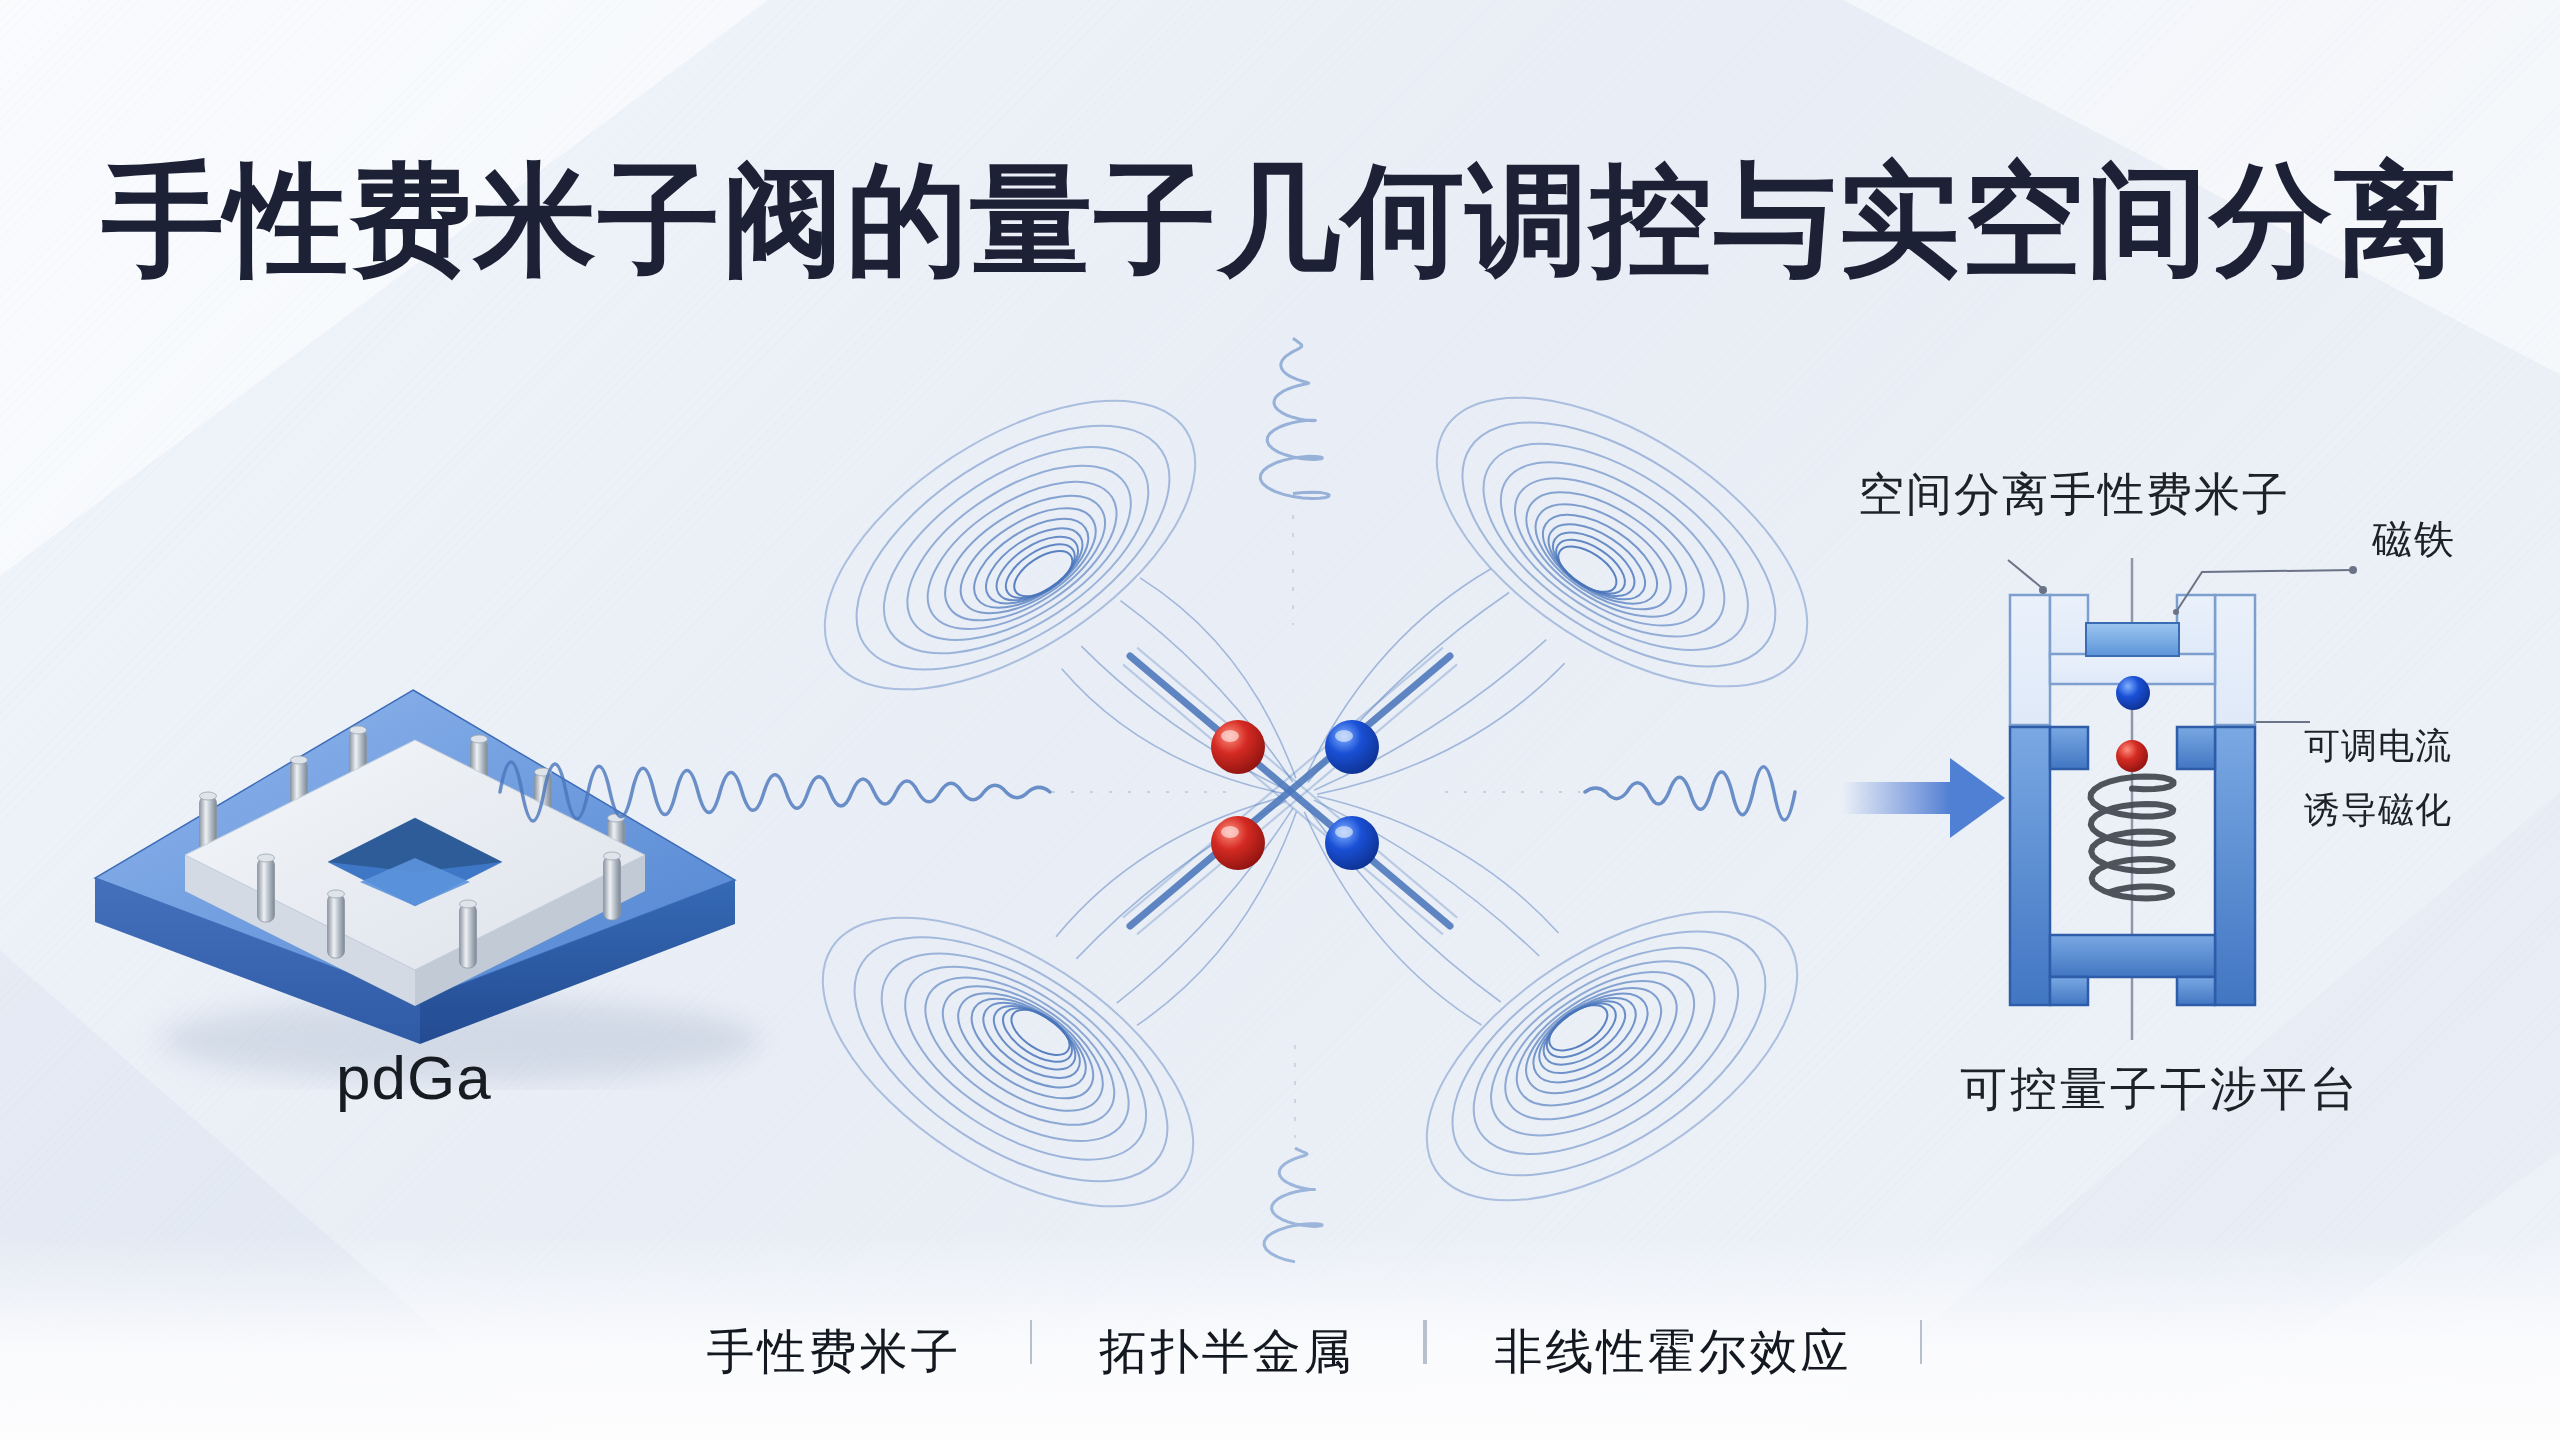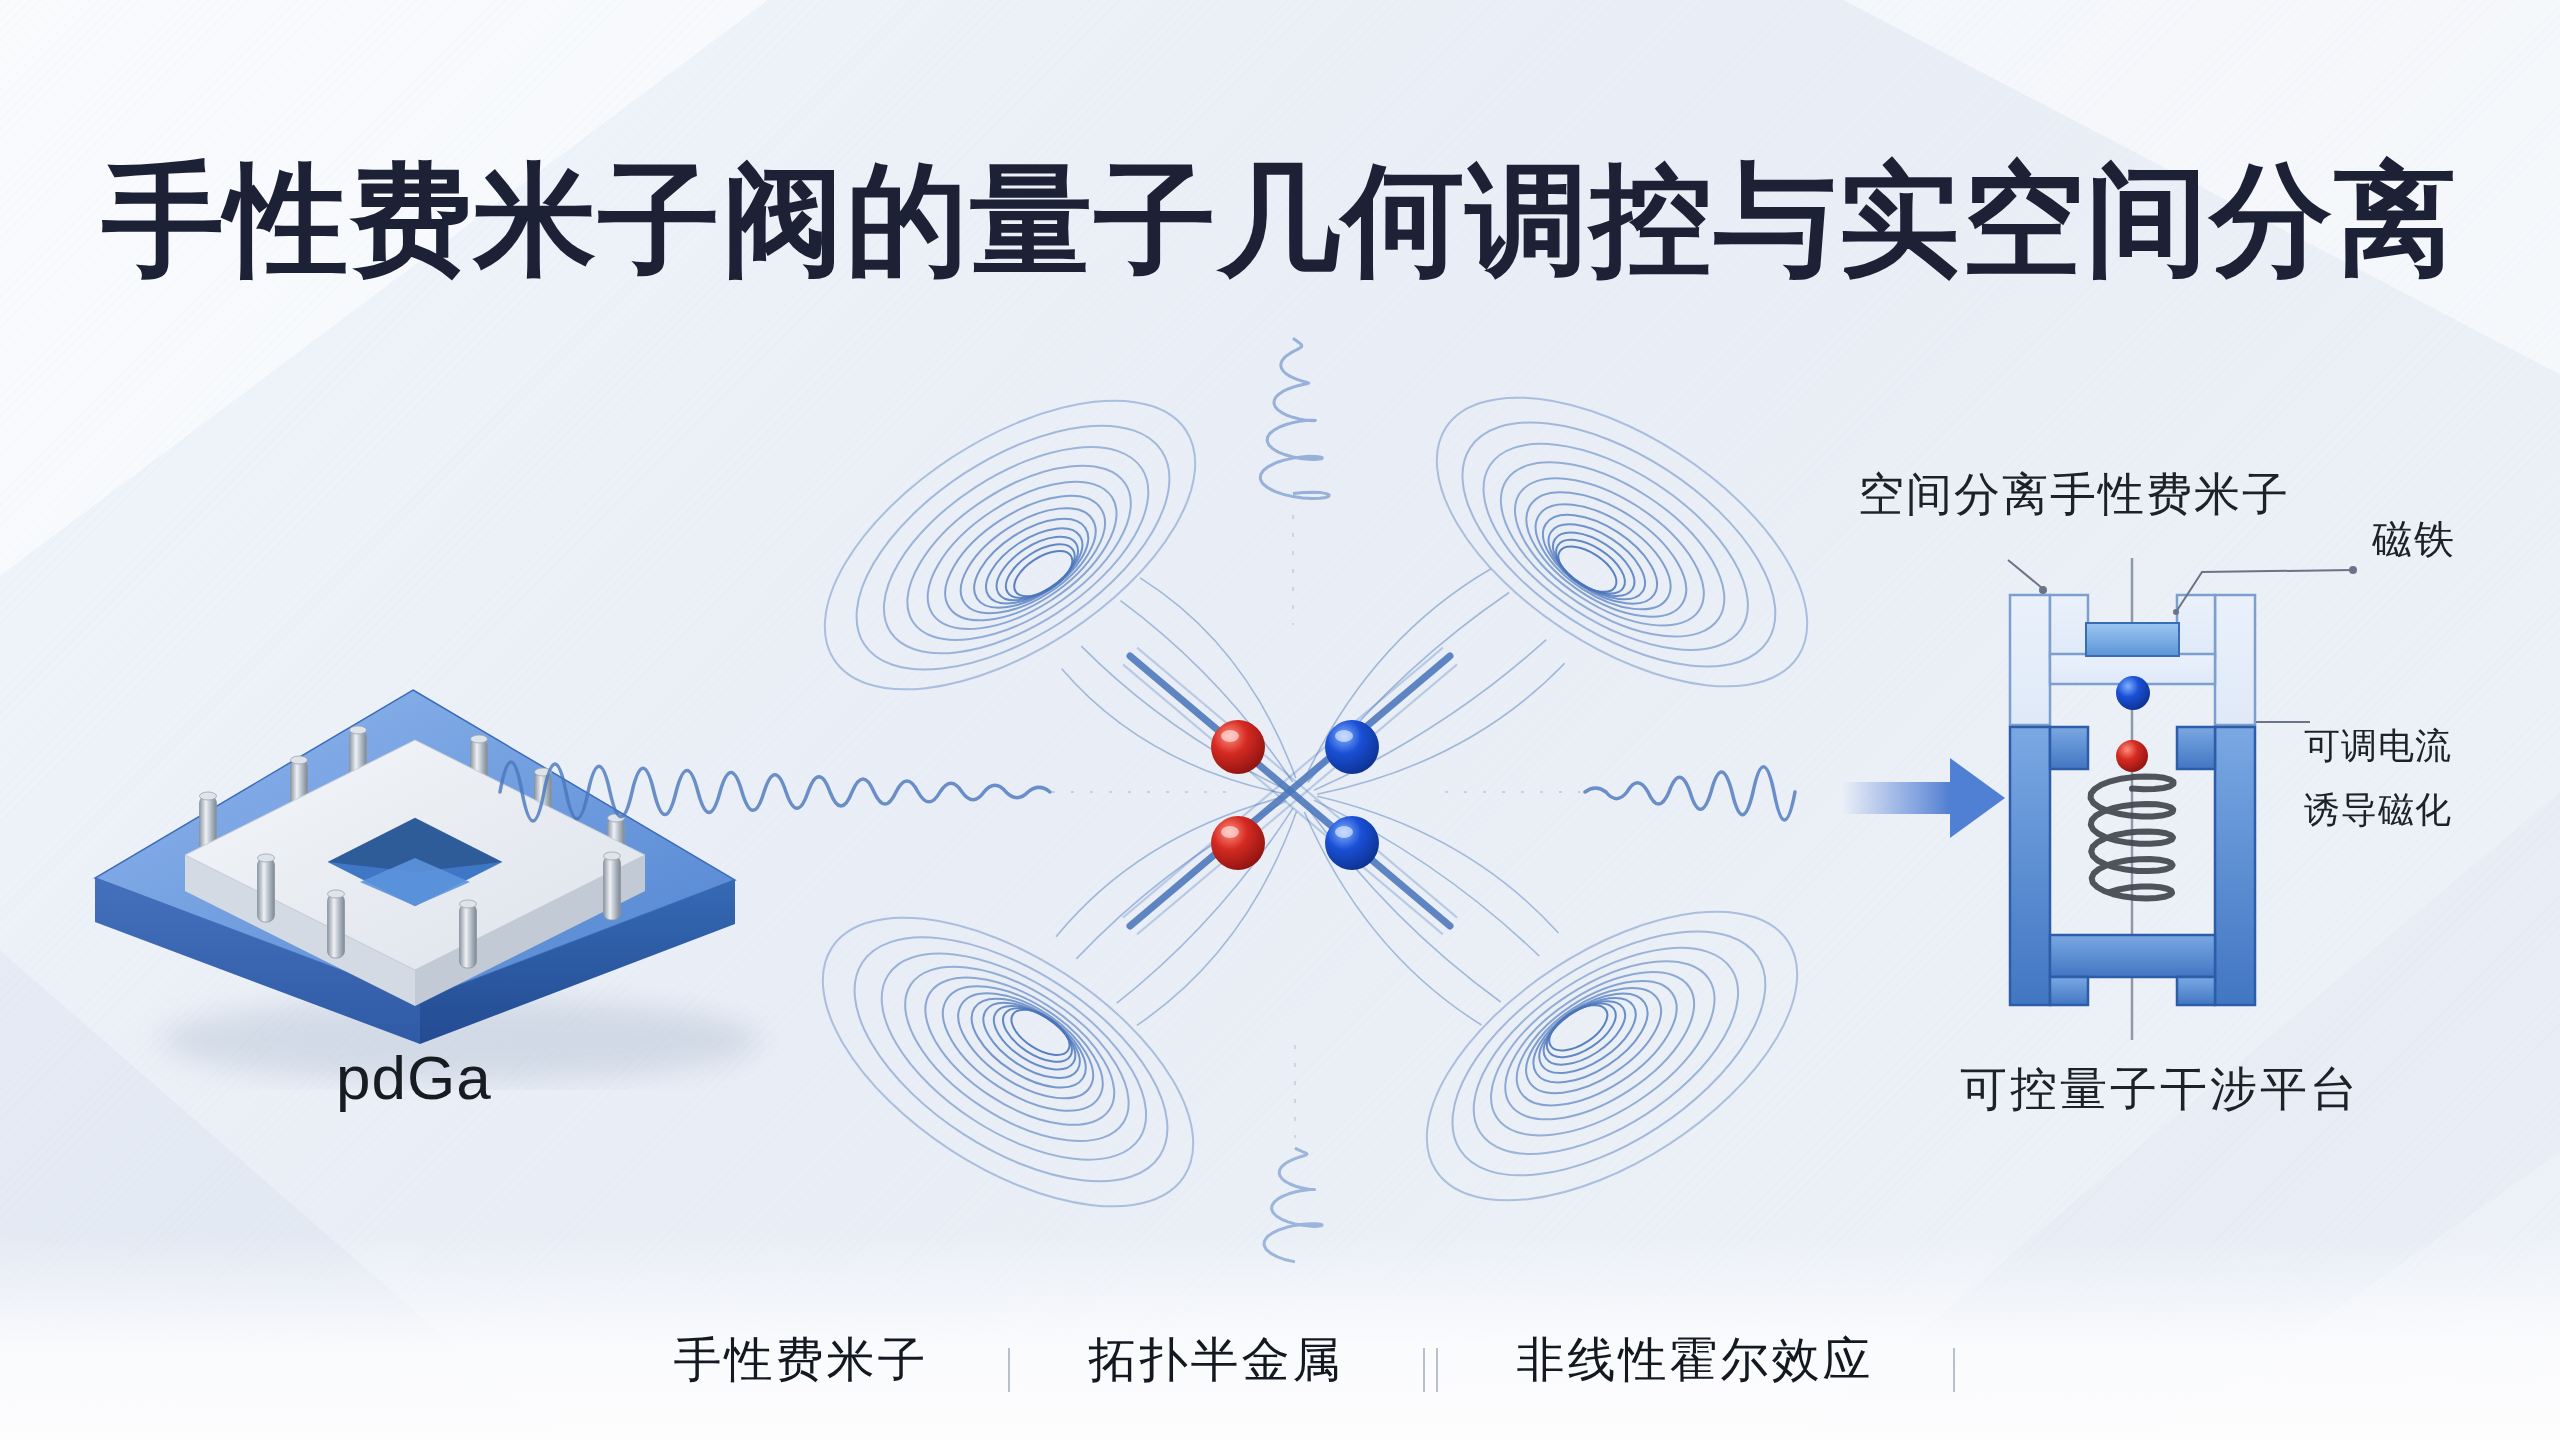--- a/index.html
+++ b/index.html
@@ -31,21 +31,21 @@
 
   .diagram-label{position:absolute;z-index:12;color:var(--c-text,#1d2128);font-weight:500;}
   .lbl-separated{left:1858px;top:464px;font-size:46px;letter-spacing:2px;}
   .lbl-magnet{left:2372px;top:512px;font-size:40px;letter-spacing:2px;}
   .lbl-current{left:2278px;top:714px;width:200px;text-align:center;font-size:36px;line-height:64px;letter-spacing:1px;}
   .lbl-platform{left:1960px;top:1058px;font-size:47px;letter-spacing:3px;}
   .lbl-chip{left:336px;top:1042px;font-size:62px;font-weight:400;letter-spacing:1px;color:#171b22;}
 
   .keyword-bar{
     position:absolute;left:0;top:1320px;width:100%;height:72px;z-index:11;
-    display:flex;align-items:flex-end;justify-content:center;gap:11px;
+    display:flex;align-items:flex-start;justify-content:center;
   }
   .keyword-item{font-size:48px;color:#141820;font-weight:500;letter-spacing:3px;padding:0 68px;}
   .keyword-sep{width:2px;height:44px;background:#a7b1c2;opacity:.8;}
 </style>
 </head>
 <body>
 
 <div class="facet f1"></div>
 <div class="facet f2"></div>
 <div class="facet f3"></div>

